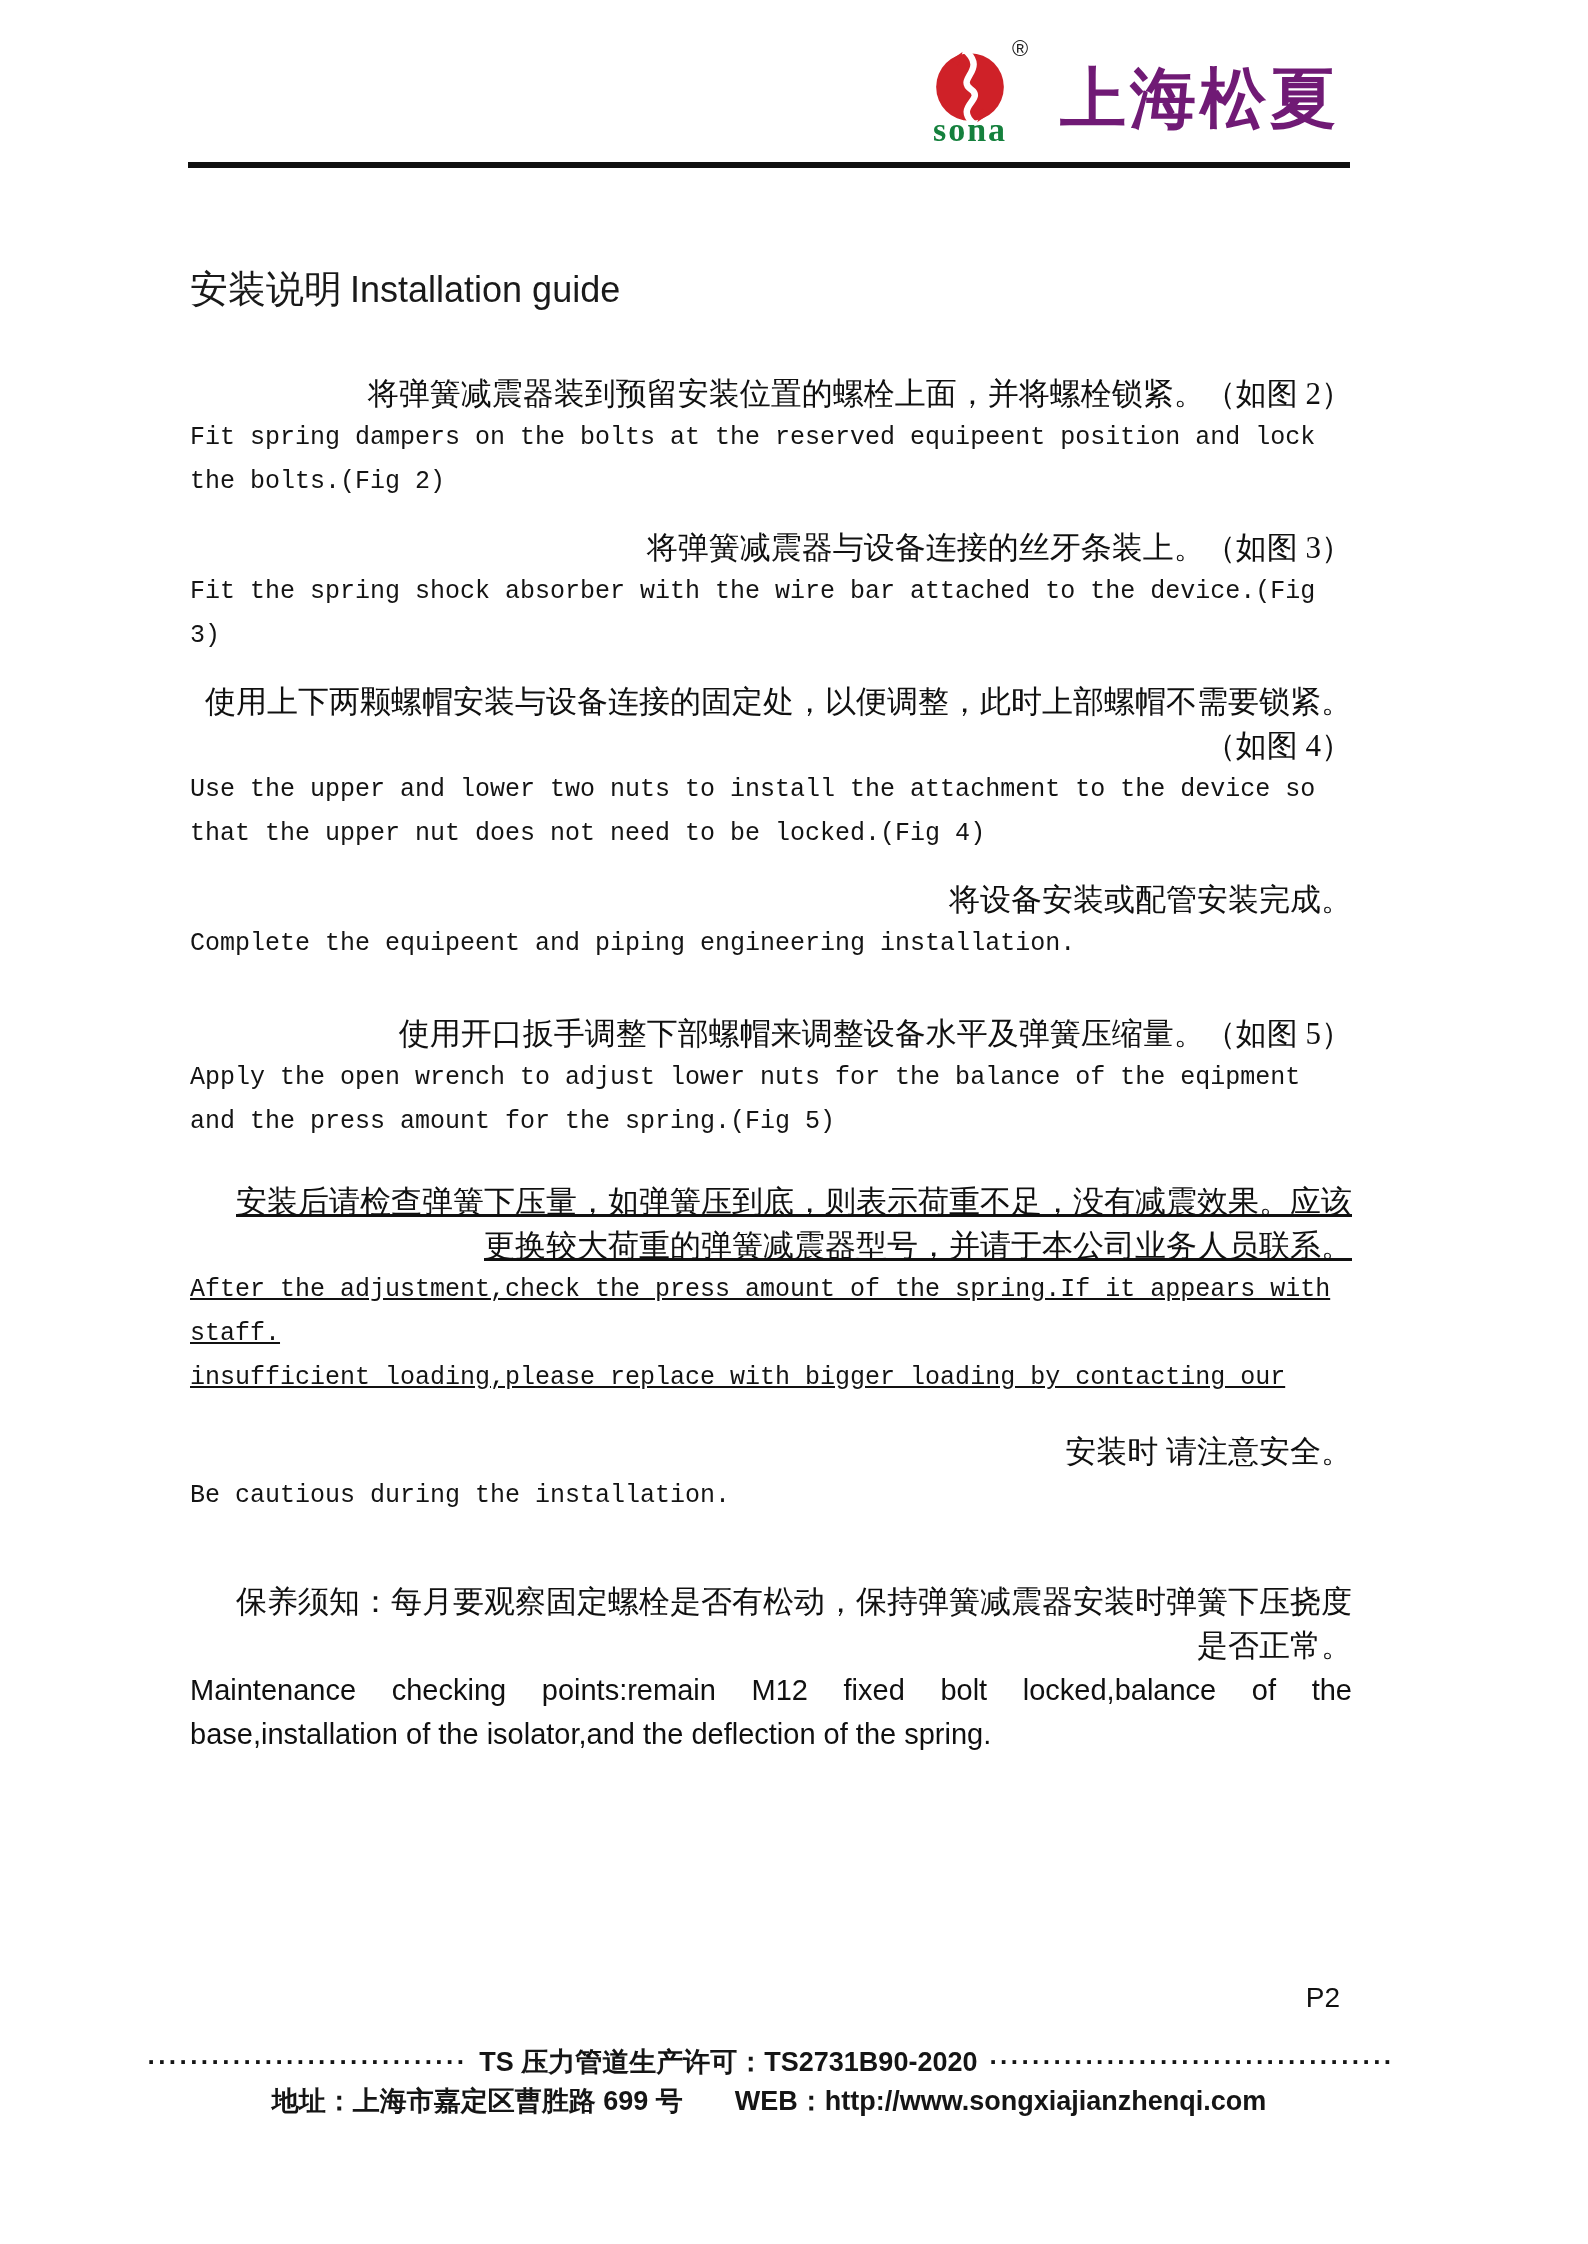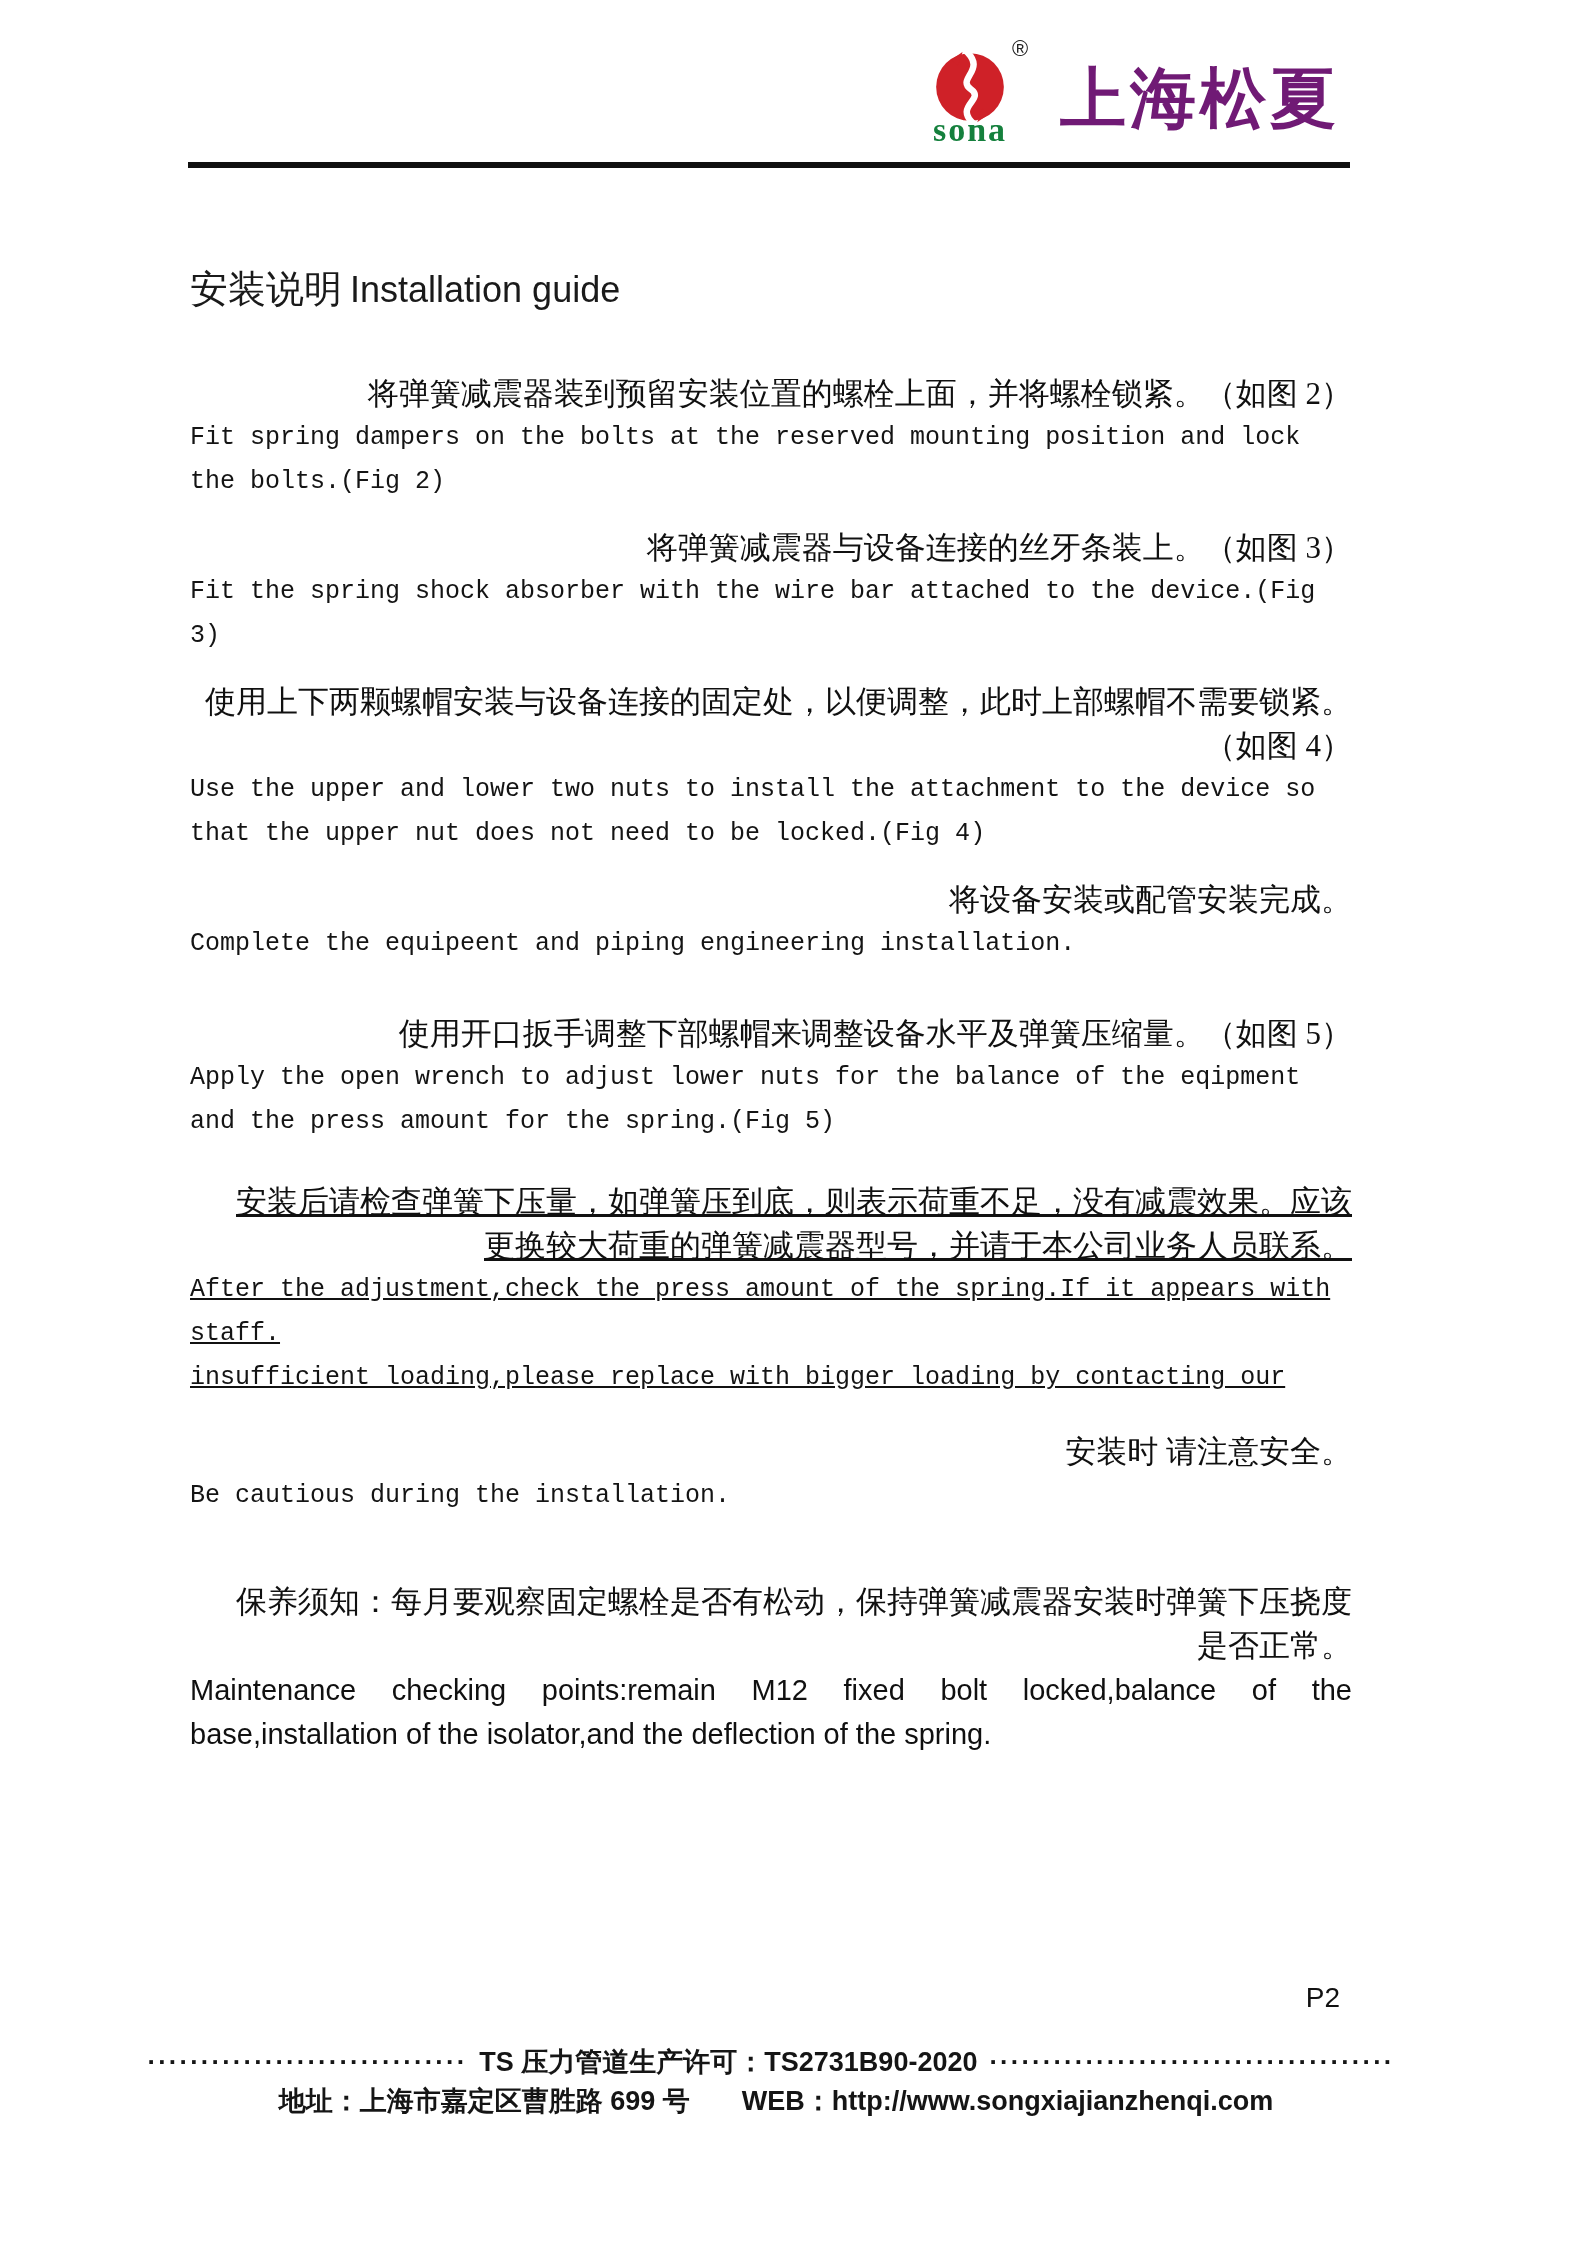--- a/index.html
+++ b/index.html
@@ -32,21 +32,21 @@
   .en-sans{font-family:"Liberation Sans",sans-serif;font-size:29px;line-height:44px;color:#101010;}
   .en-sans.just{text-align:justify;text-align-last:justify;white-space:normal;}
 
   
   .pageno{position:absolute;left:190px;top:1982px;width:1150px;text-align:right;
           font-family:"Liberation Sans",sans-serif;font-size:28px;color:#111;}
   .f1{position:absolute;left:190px;top:2044px;width:1162px;display:flex;justify-content:center;
       align-items:center;gap:12px;line-height:36px;white-space:nowrap;}
   .dots{font-family:"Liberation Sans",sans-serif;font-weight:bold;font-size:26px;letter-spacing:2px;color:#151515;}
   .f1text{font-family:"Liberation Sans",sans-serif;font-weight:bold;font-size:27px;color:#151515;}
-  .f2{position:absolute;left:195px;top:2082px;width:1162px;display:flex;justify-content:center;
+  .f2{position:absolute;left:188px;top:2082px;width:1162px;display:flex;justify-content:center;
       gap:52px;line-height:38px;white-space:nowrap;}
   .f2 span{font-family:"Liberation Sans",sans-serif;font-weight:bold;font-size:27px;color:#151515;}
 </style>
 </head>
 <body>
 
 <div class="page">
 
   <div class="logo">
     <div class="mark-wrap">
@@ -64,21 +64,21 @@
   <div class="rule"></div>
 
   <div class="content">
     <h1 class="title">
       <span class="title-zh">安装说明</span>
       <span class="title-en">Installation guide</span>
     </h1>
 
     <div class="para">
       <div class="zh-line">将弹簧减震器装到预留安装位置的螺栓上面，并将螺栓锁紧。（如图 2）</div>
-      <div class="en-line">Fit spring dampers on the bolts at the reserved mounting position and lock</div>
+      <div class="en-line">Fit spring dampers on the bolts at the reserved equipeent position and lock</div>
       <div class="en-line">the bolts.(Fig 2)</div>
     </div>
 
     <div class="para">
       <div class="zh-line">将弹簧减震器与设备连接的丝牙条装上。（如图 3）</div>
       <div class="en-line">Fit the spring shock absorber with the wire bar attached to the device.(Fig</div>
       <div class="en-line">3)</div>
     </div>
 
     <div class="para">

